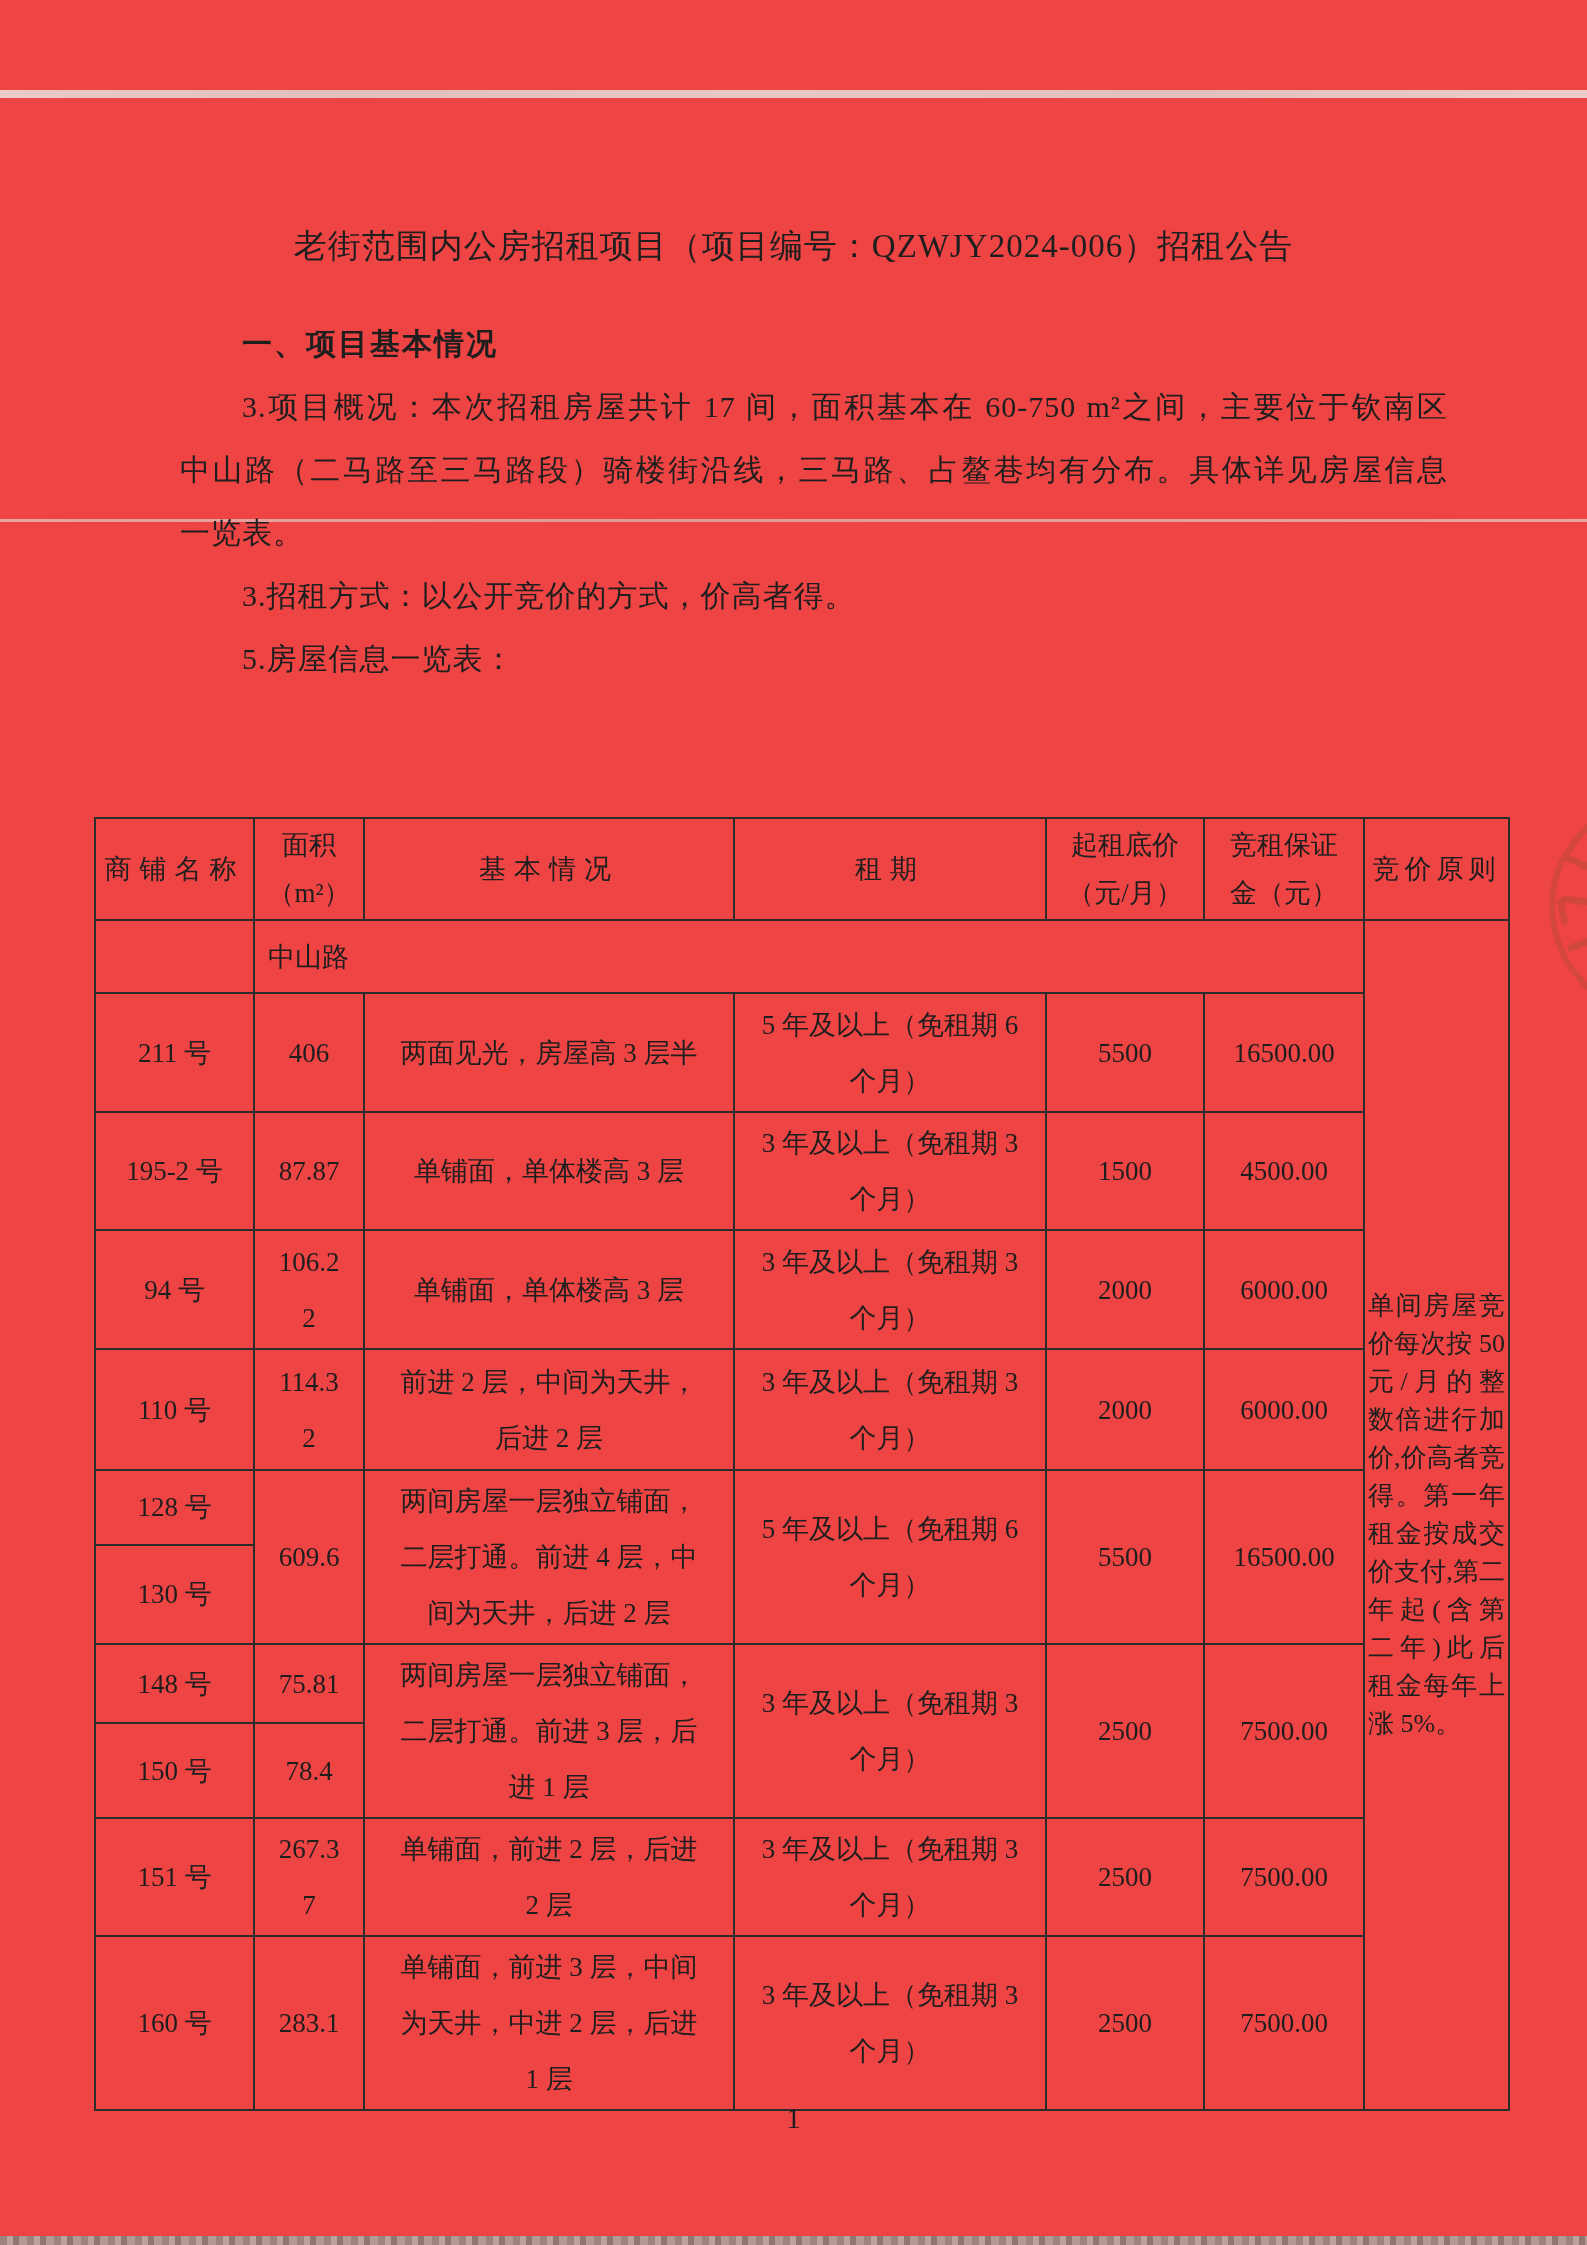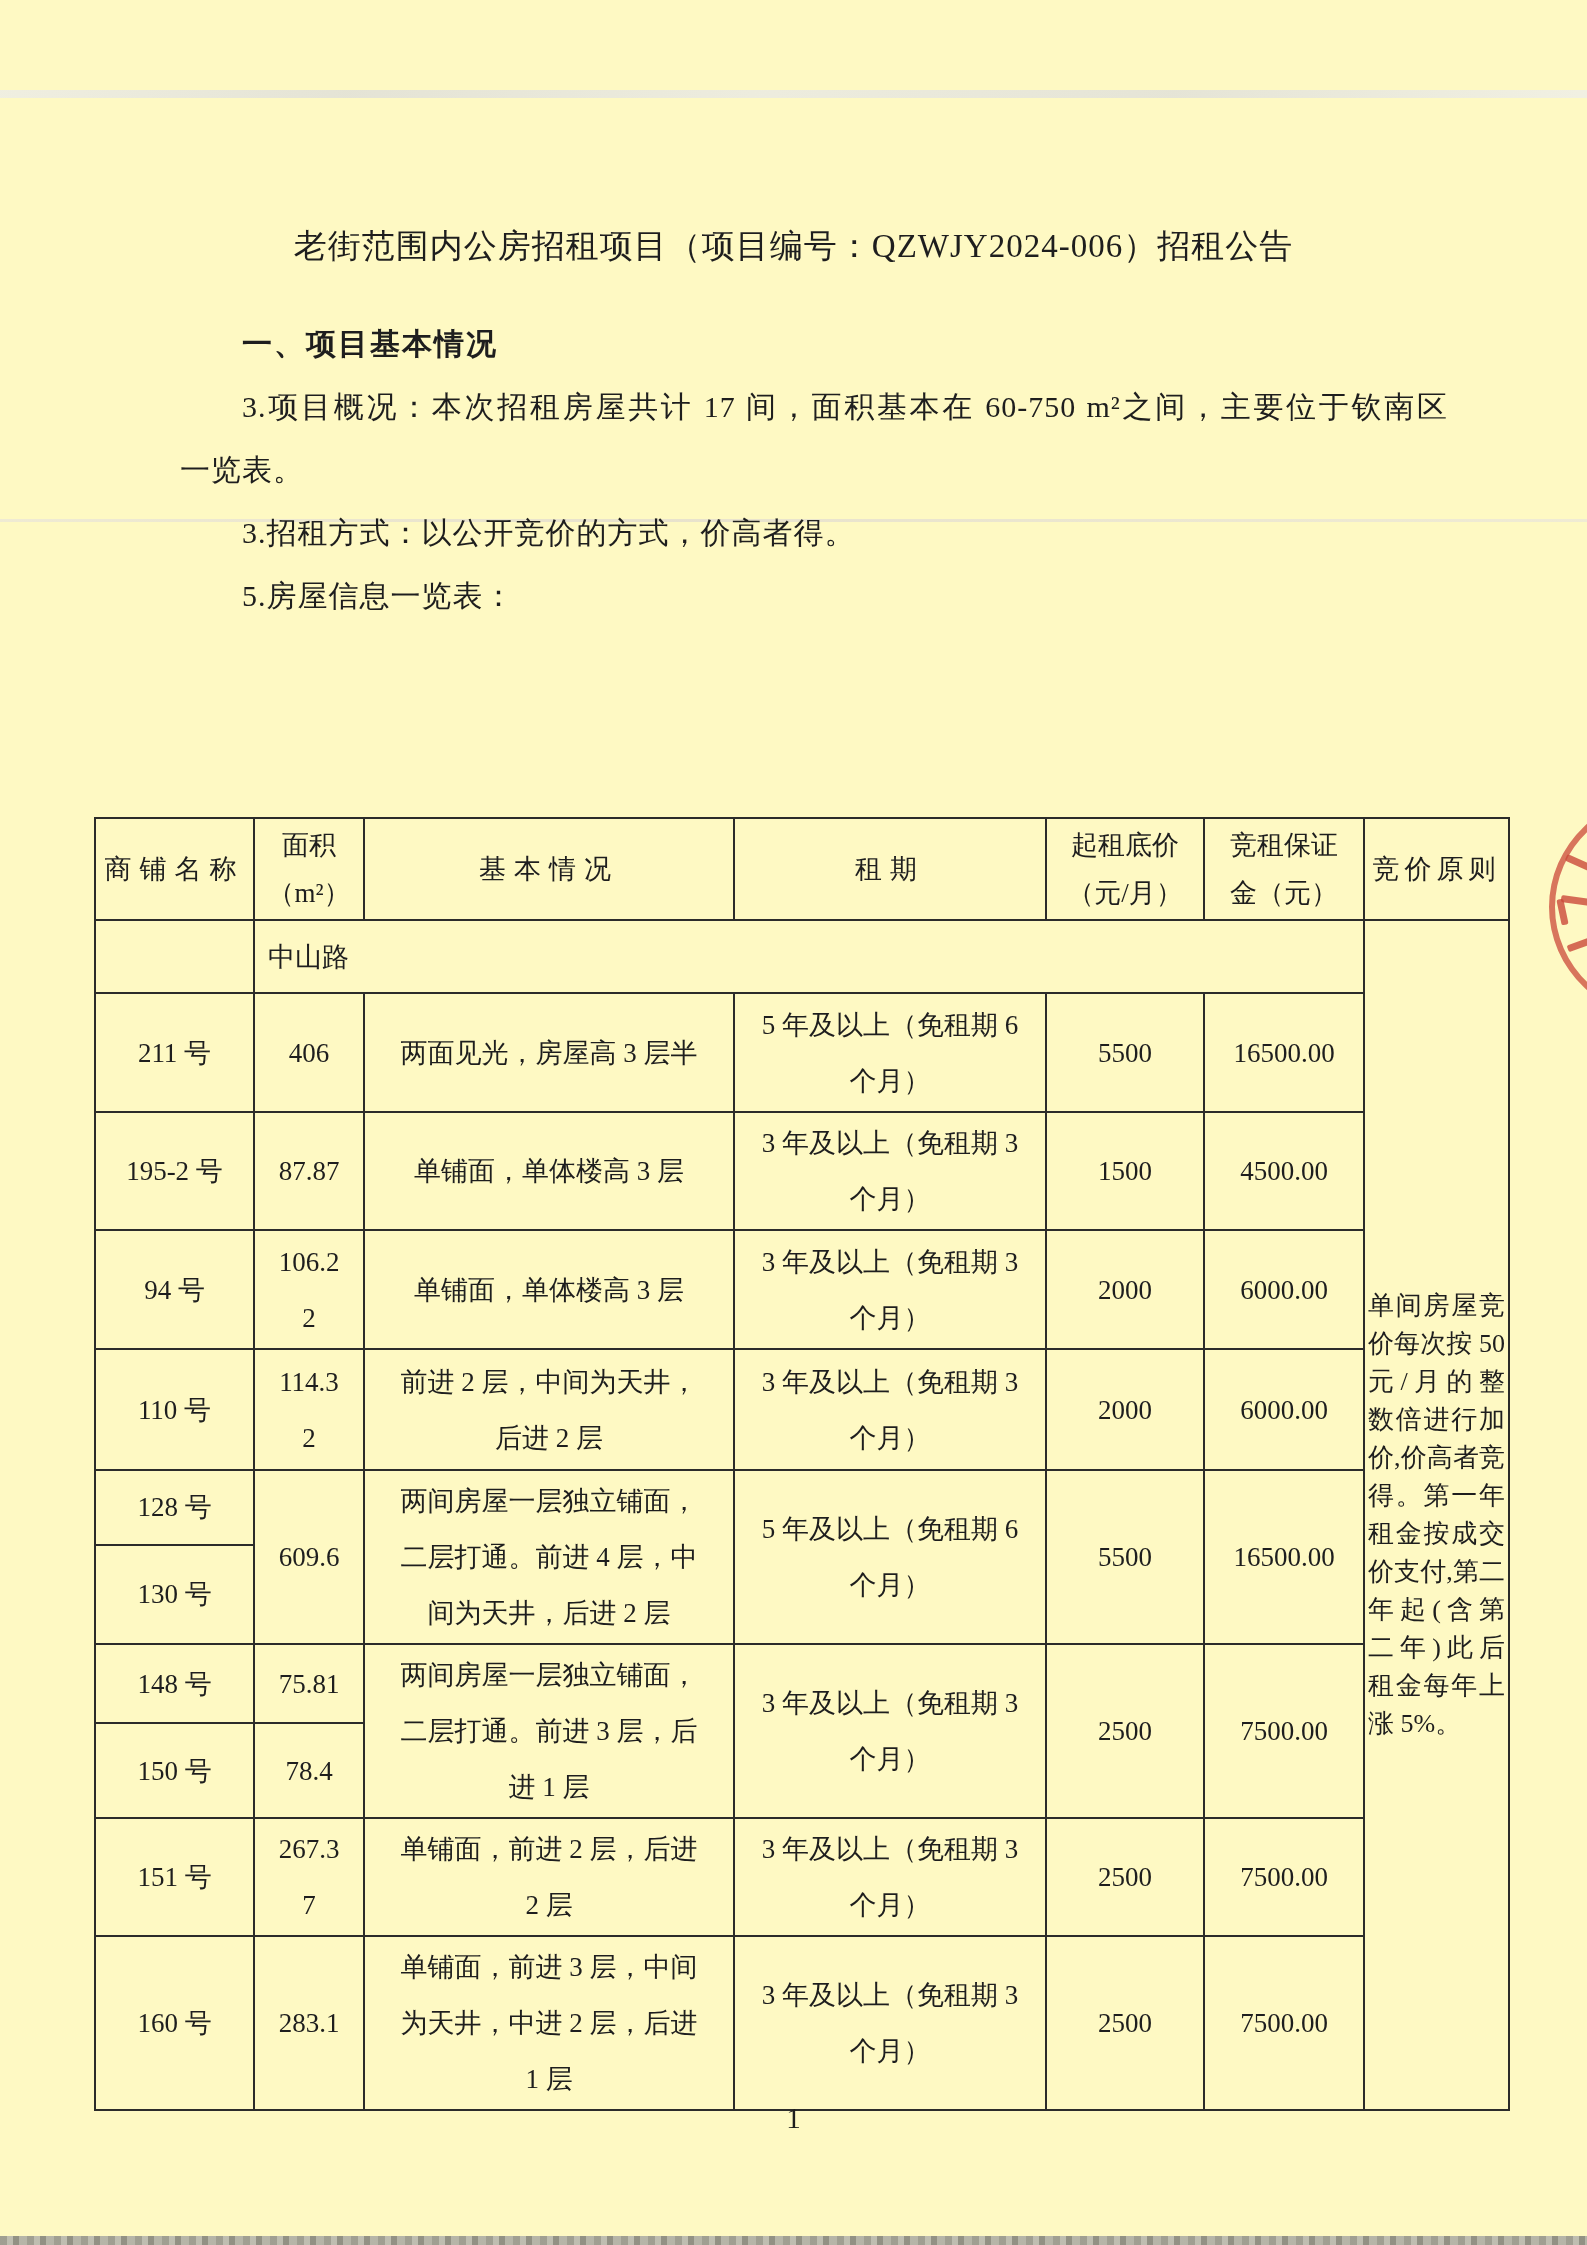--- a/index.html
+++ b/index.html
@@ -1,20 +1,20 @@
 <!DOCTYPE html>
 <html><head>
 <meta charset="utf-8">
 <style>
   html,body { margin:0; padding:0; background:#888; }
   .page {
     position:relative;
     width:1587px; height:2245px;
     margin:0 auto;
-    background:#fef9c3;
+    background:#ef4444;
     overflow:hidden;
     font-family:"Liberation Serif","DejaVu Serif",serif;
     color:#1e1e1e;
   }
   
   .scan-streak-top {
     position:absolute; left:0; top:90px; width:100%; height:8px;
     background:linear-gradient(90deg,#ecece8 0%,#dededa 22%,#e9e9e5 48%,#dfdfdb 74%,#eeeeea 100%);
     opacity:.8;
   }
@@ -104,20 +104,21 @@
     <div class="stamp-mark m2"></div>
     <div class="stamp-mark m3"></div>
     <div class="stamp-mark m4"></div>
   </div>
 
   <div class="doc-title">老街范围内公房招租项目（项目编号：QZWJY2024-006）招租公告</div>
 
   <div class="content">
     <p class="line indent sec-heading">一、项目基本情况</p>
     <p class="line indent fill">3.项目概况：本次招租房屋共计 17 间，面积基本在 60-750 m²之间，主要位于钦南区</p>
+    <p class="line fill">中山路（二马路至三马路段）骑楼街沿线，三马路、占鳌巷均有分布。具体详见房屋信息</p>
     <p class="line">一览表。</p>
     <p class="line indent">3.招租方式：以公开竞价的方式，价高者得。</p>
     <p class="line indent">5.房屋信息一览表：</p>
   </div>
 
   <table class="house-table">
     <colgroup>
       <col style="width:159px">
         <col style="width:110px">
         <col style="width:370px">

